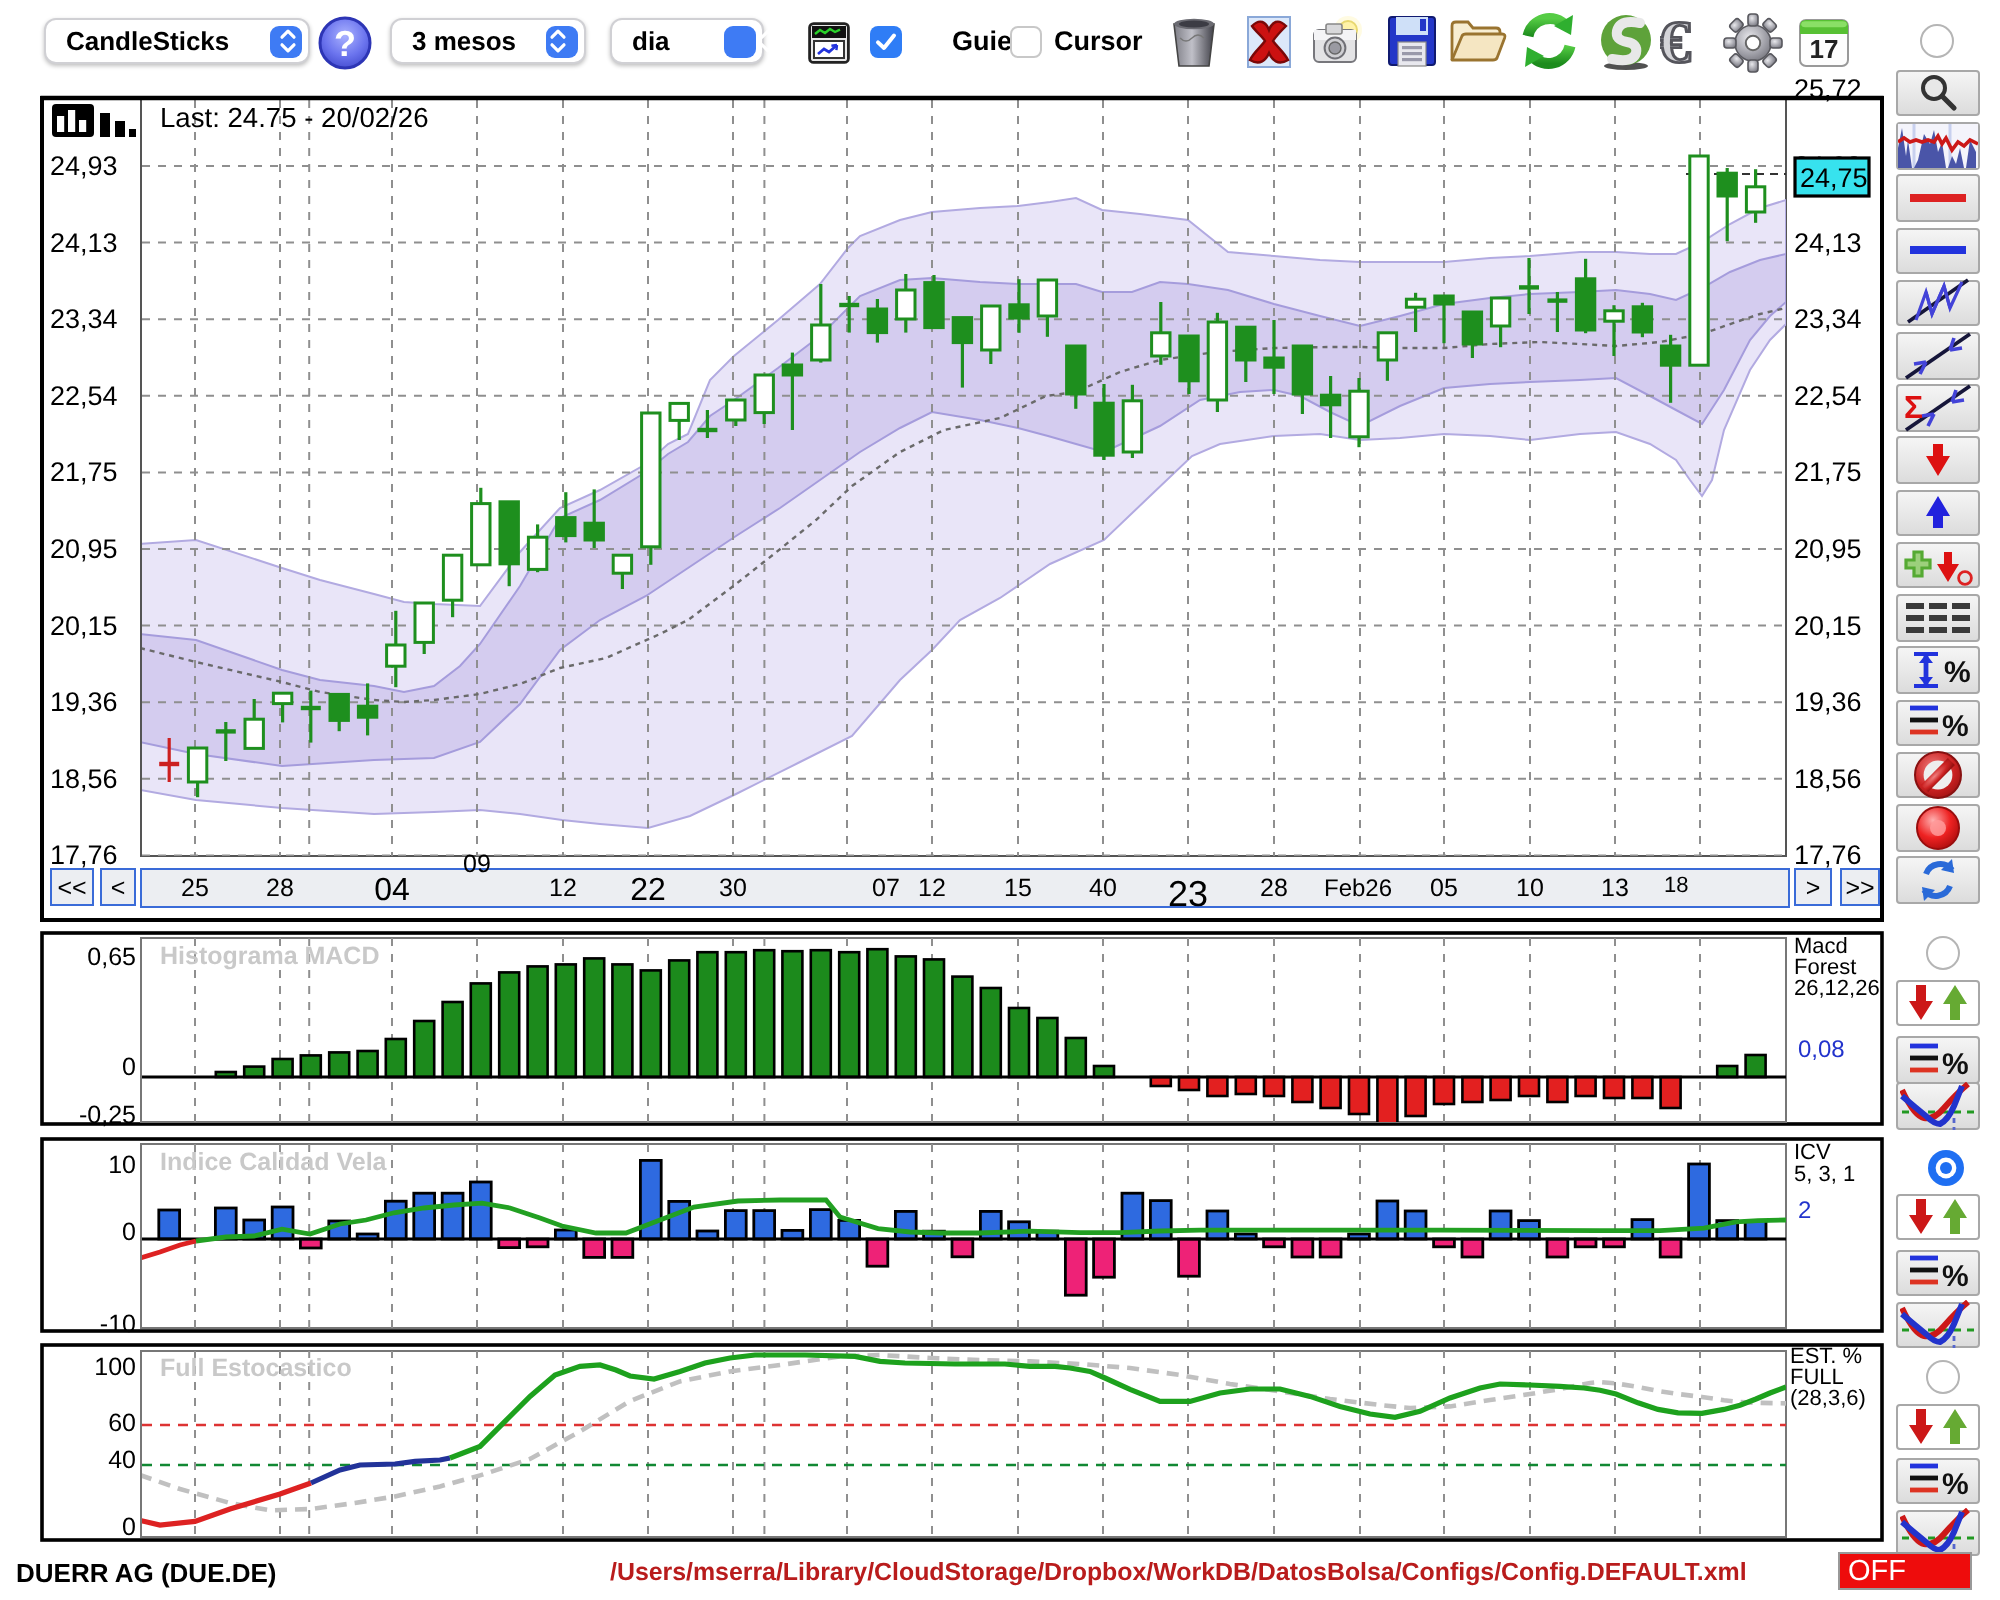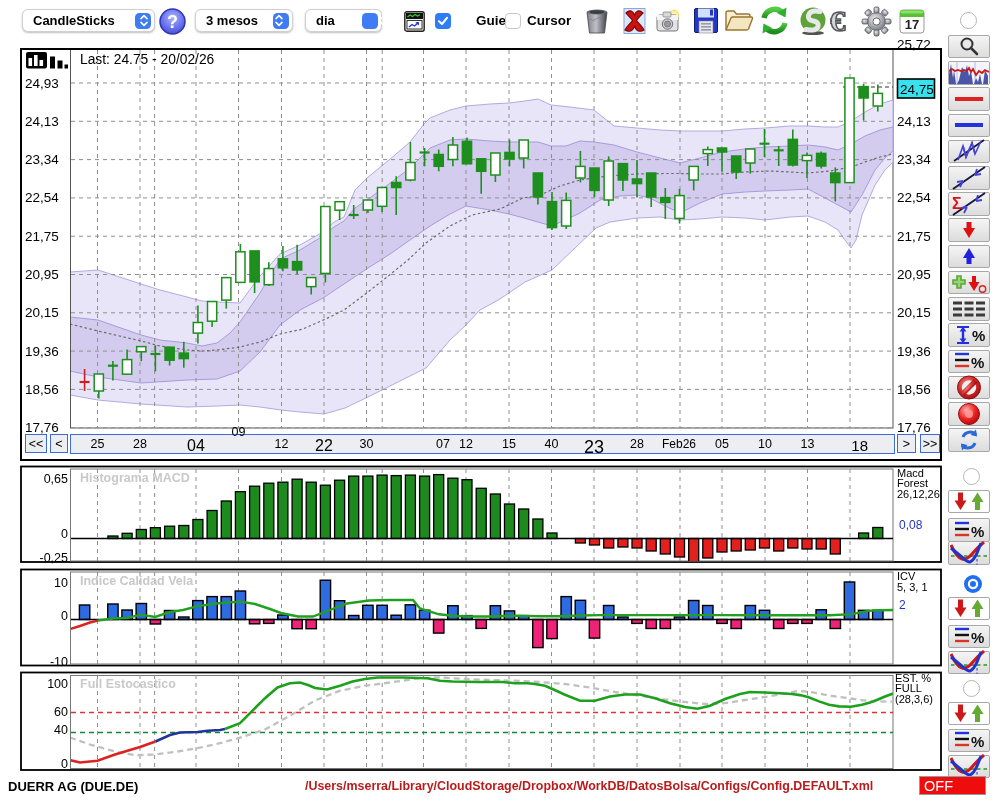--- a/index.html
+++ b/index.html
@@ -775,20 +775,20 @@
 <span class="abs" style="left:425px;top:437px;width:36px;text-align:center;font-size:12.5px">07</span>
 <span class="abs" style="left:448px;top:437px;width:36px;text-align:center;font-size:12.5px">12</span>
 <span class="abs" style="left:491px;top:437px;width:36px;text-align:center;font-size:12.5px">15</span>
 <span class="abs" style="left:533.5px;top:437px;width:36px;text-align:center;font-size:12.5px">40</span>
 <span class="abs" style="left:576px;top:437px;width:36px;text-align:center;font-size:18px">23</span>
 <span class="abs" style="left:619px;top:437px;width:36px;text-align:center;font-size:12.5px">28</span>
 <span class="abs" style="left:662px;top:437px;width:36px;text-align:left;font-size:12px">Feb26</span>
 <span class="abs" style="left:704px;top:437px;width:36px;text-align:center;font-size:12.5px">05</span>
 <span class="abs" style="left:747px;top:437px;width:36px;text-align:center;font-size:12.5px">10</span>
 <span class="abs" style="left:789.5px;top:437px;width:36px;text-align:center;font-size:12.5px">13</span>
-<span class="abs" style="left:832px;top:437px;width:36px;text-align:right;font-size:15px">18</span>
+<span class="abs" style="left:832px;top:437px;width:36px;text-align:left;font-size:11px">18</span>
 <div class="navb" style="left:897px;top:434px;width:19px;height:19px">&gt;</div>
 <div class="navb" style="left:920px;top:434px;width:20px;height:19px">&gt;&gt;</div>
 
 <span class="abs" style="left:8px;top:778.5px;font-size:13px;font-weight:bold;color:#000">DUERR AG (DUE.DE)</span>
 <span class="abs" style="left:305px;top:779px;font-size:12.45px;font-weight:bold;color:#b91c1c">/Users/mserra/Library/CloudStorage/Dropbox/WorkDB/DatosBolsa/Configs/Config.DEFAULT.xml</span>
 <div class="abs" style="left:919px;top:775.5px;width:67px;height:19px;background:#ee0c0c;border:1.5px solid #999"></div>
 <span class="abs" style="left:924px;top:778px;font-size:14.5px;color:#fff">OFF</span>
 
 </body></html>

